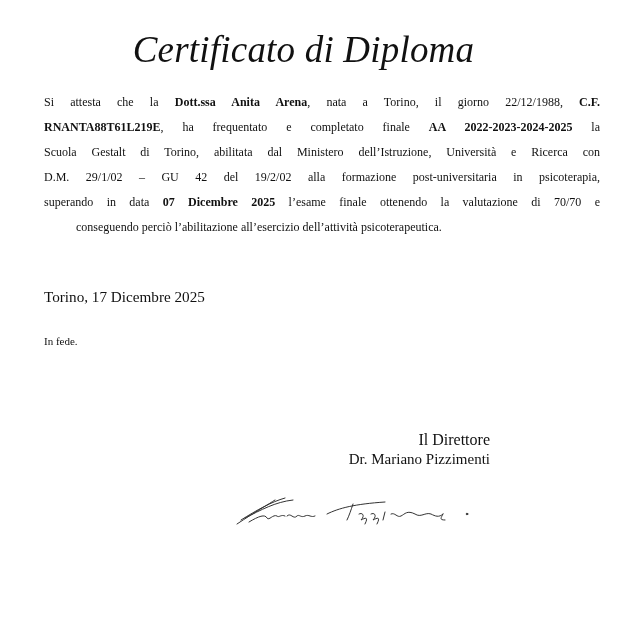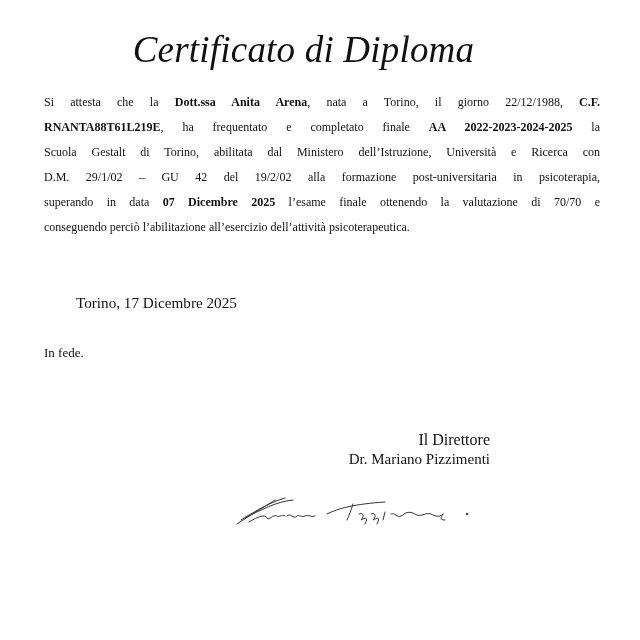--- a/index.html
+++ b/index.html
@@ -4,23 +4,23 @@
 <style>
   html, body { margin:0; padding:0; background:#ffffff; }
   body { width:640px; height:640px; position:relative; overflow:hidden;
          font-family:"Liberation Serif", serif; color:#111; }
   .title { position:absolute; top:28px; left:0; width:607px; text-align:center;
            font-style:italic; font-size:37px; letter-spacing:0.2px; }
   .body-text { position:absolute; top:90px; left:44px; width:556px;
                font-size:12px; line-height:25px; text-align:justify; }
   .body-text b { font-weight:bold; }
   .line { display:block; text-align:justify; text-align-last:justify; white-space:nowrap; }
-  .line.last { text-align-last:left; }
-  .place-date { position:absolute; top:294px; left:44px; font-size:15.2px;margin-left:32px; }
-  .in-fede { position:absolute; top:345px; left:44px; font-size:13px; }
+  .line.last { text-align-last:left;margin-left:32px; }
+  .place-date { position:absolute; top:288px; left:44px; font-size:15.2px; }
+  .in-fede { position:absolute; top:335px; left:44px; font-size:11px; }
   .sig-block { position:absolute; top:430px; left:290px; width:200px; text-align:right; font-size:15.2px; }
   .sig-role { font-size:16px; line-height:20px; }
   .sig-name { font-size:15px; line-height:18px; }
   .signature { position:absolute; top:490px; left:235px; width:240px; height:40px; }
 </style>
 </head>
 <body>
 
 <div class="title">Certificato di Diploma</div>
 

